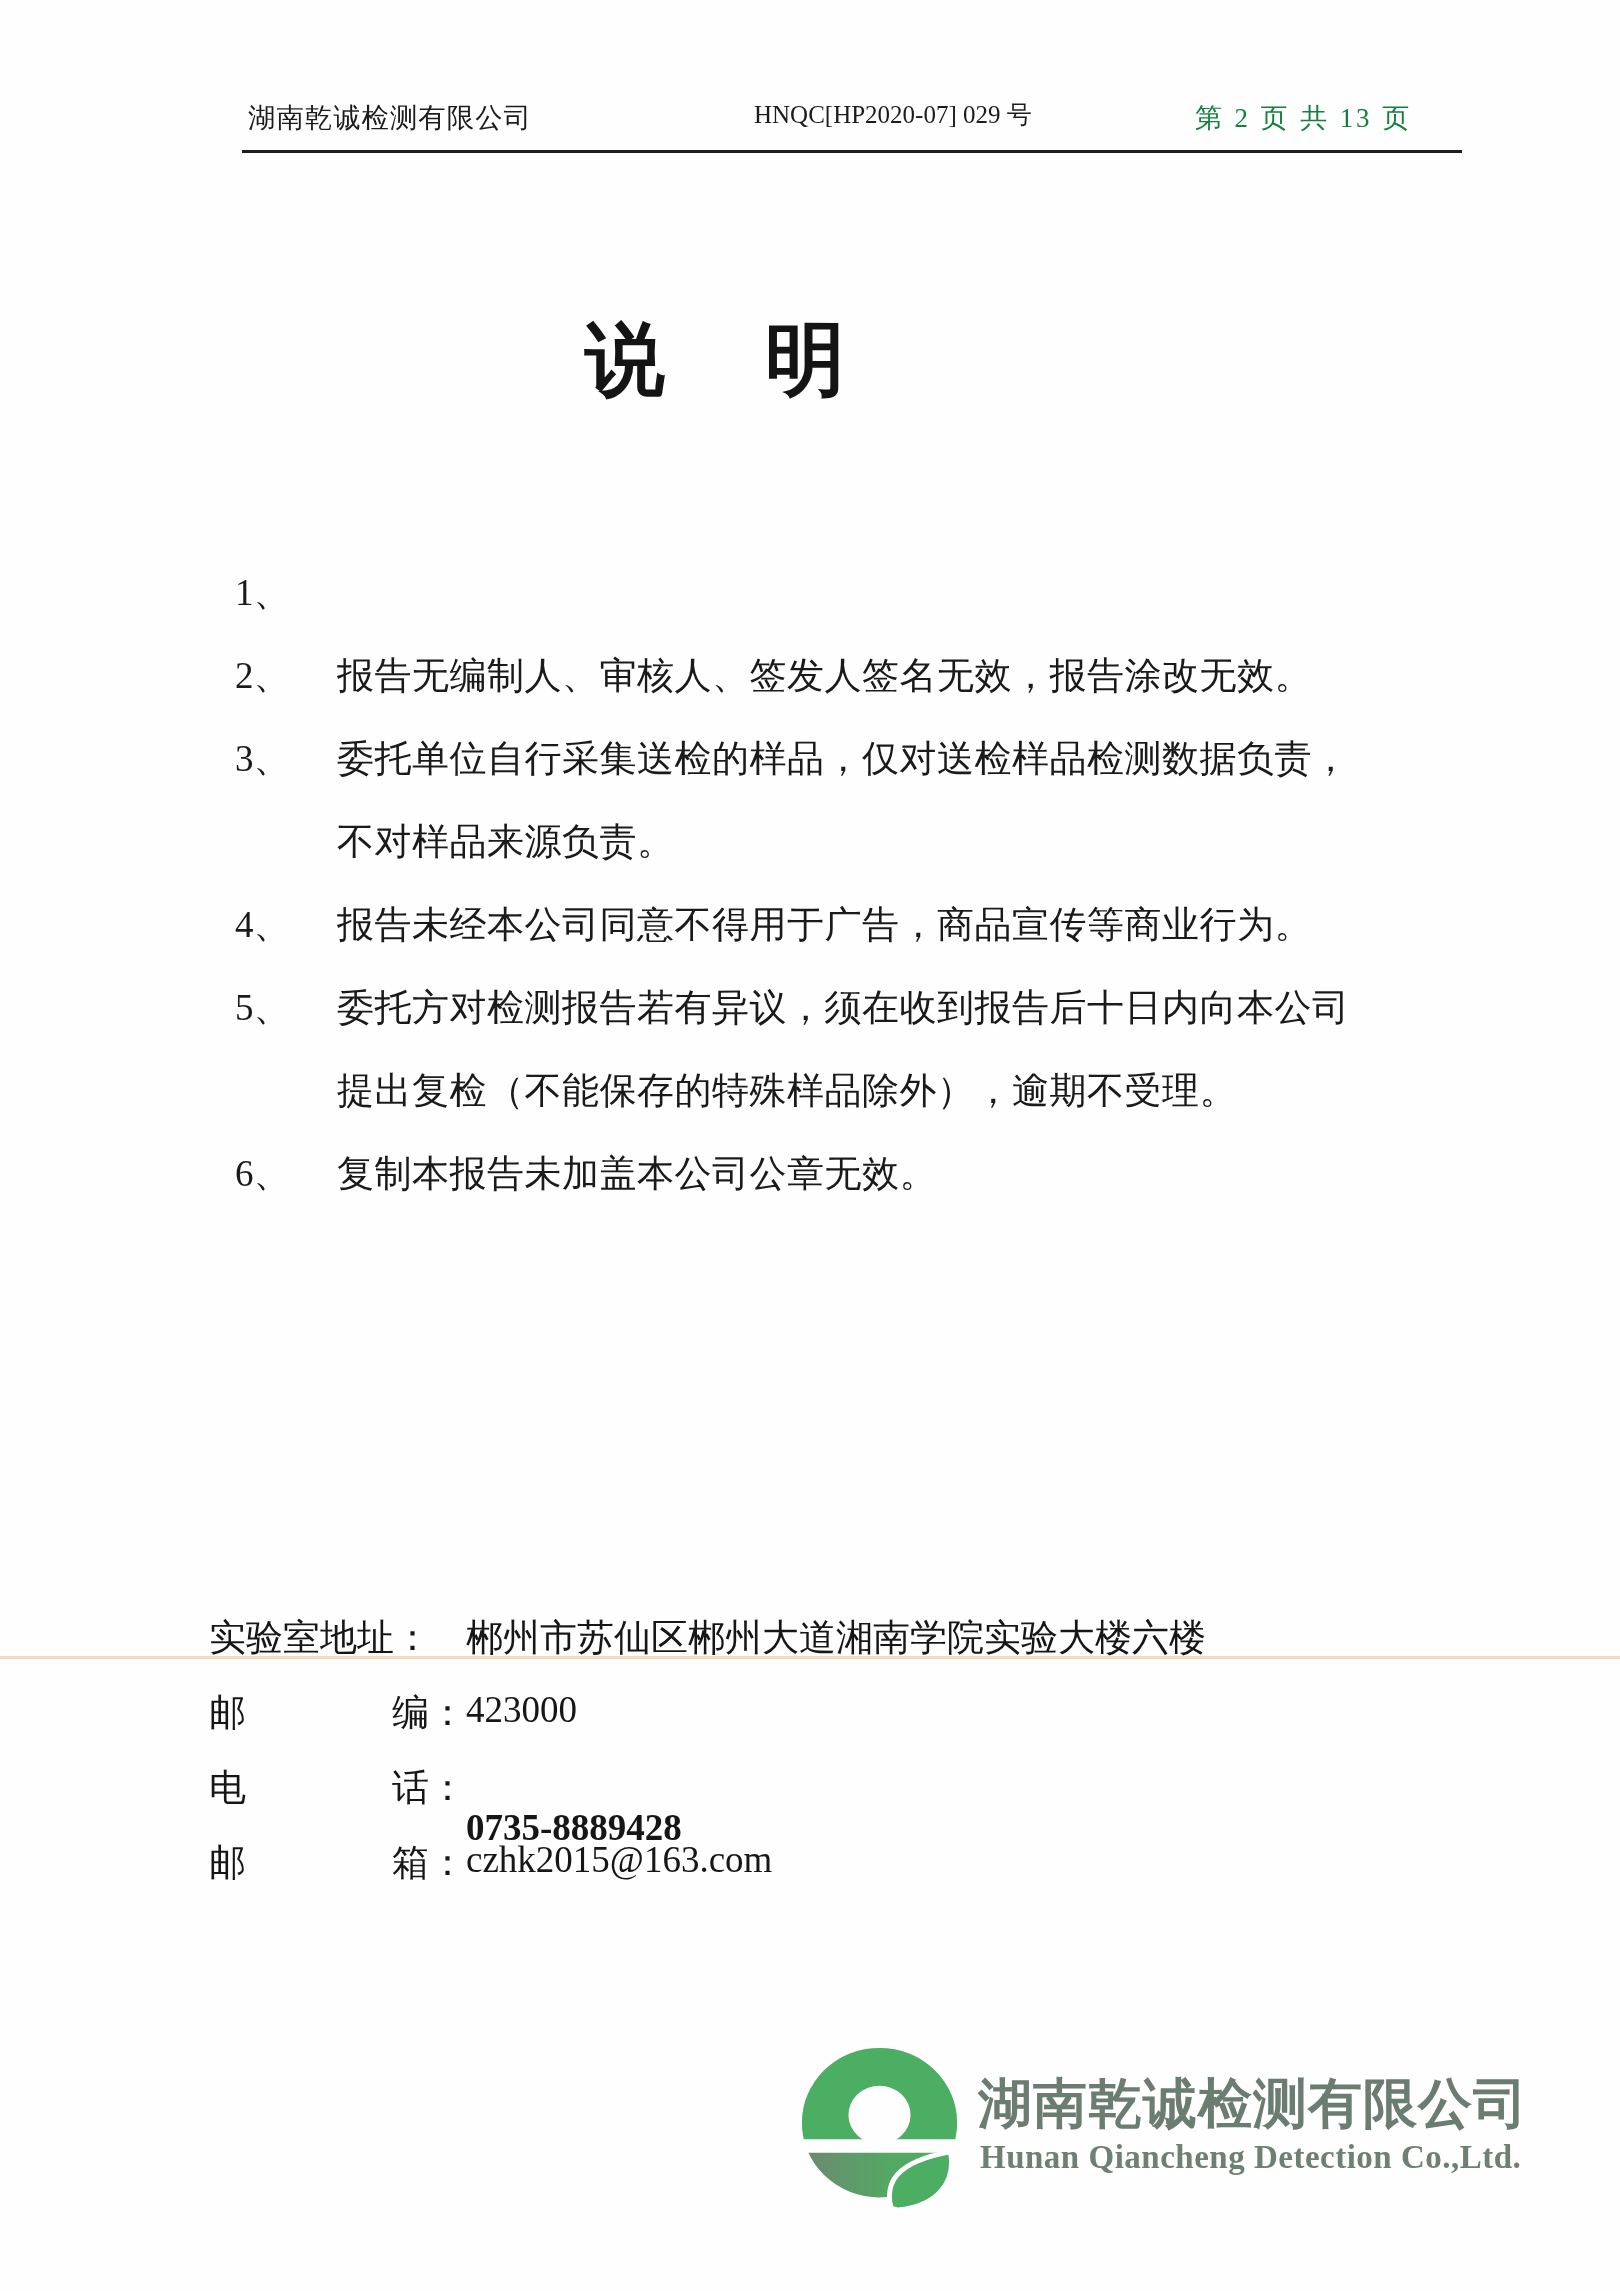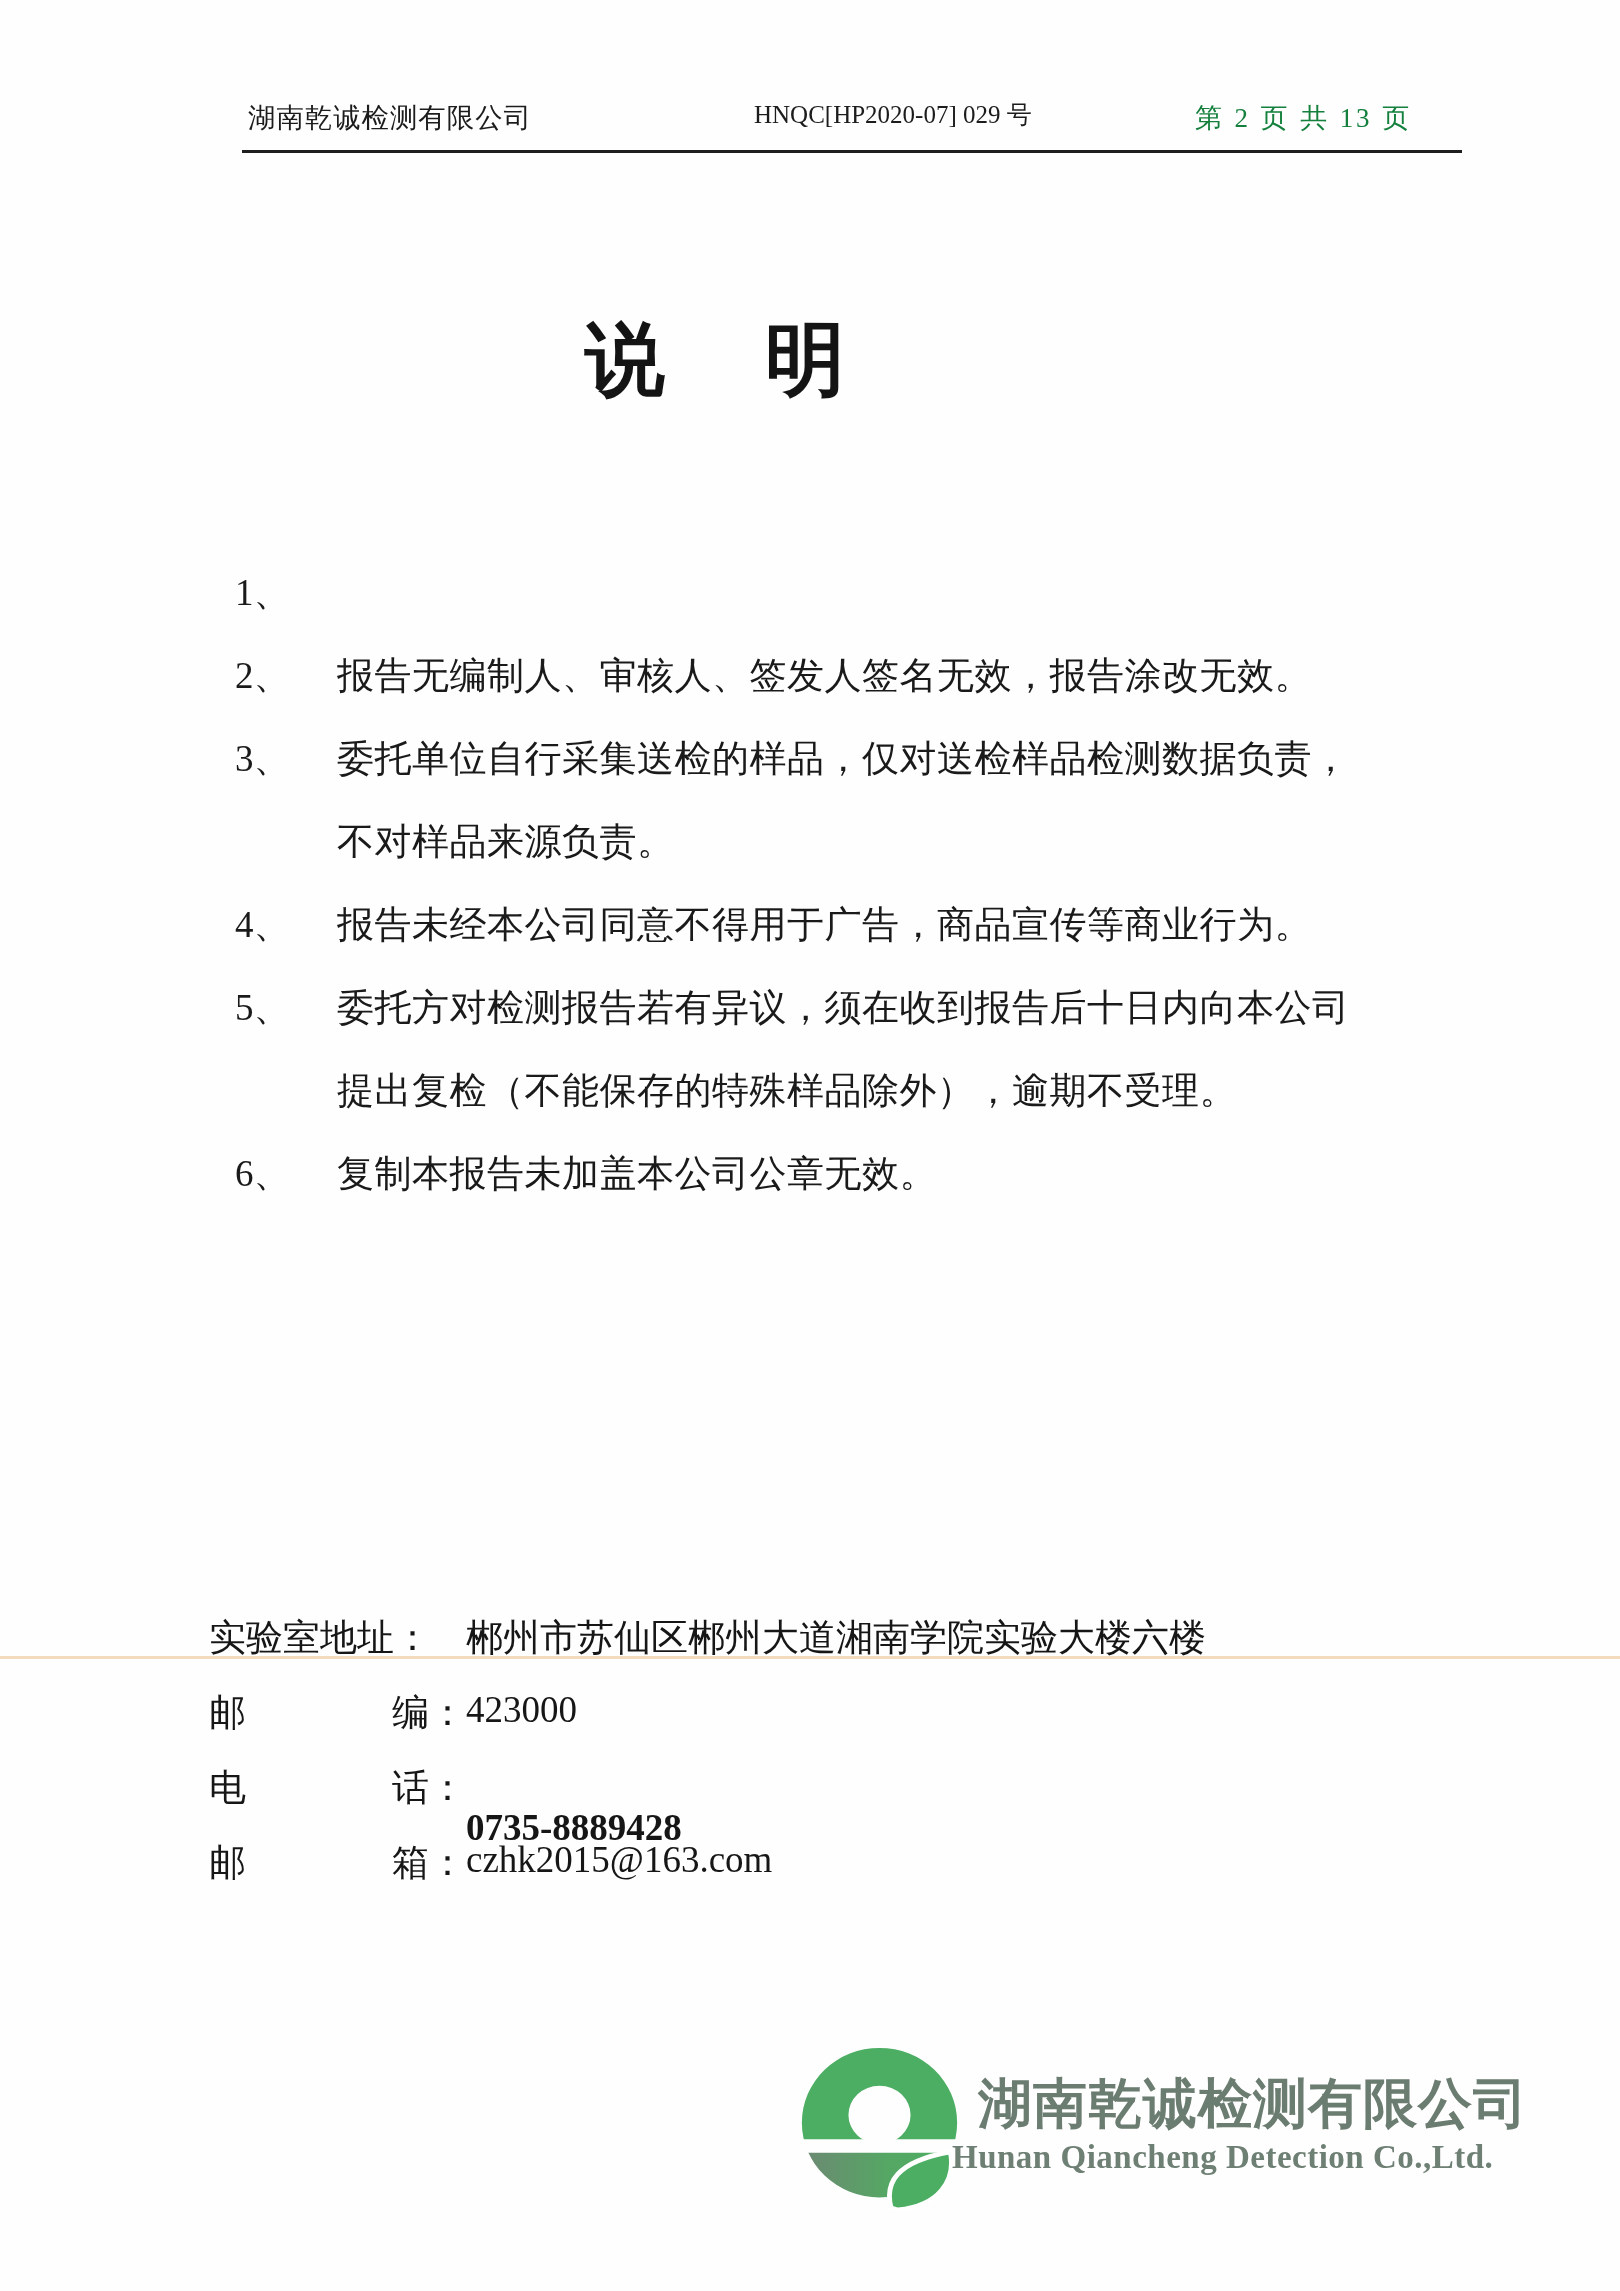--- a/index.html
+++ b/index.html
@@ -36,21 +36,21 @@
   .contact{position:absolute;left:209px;top:1613px;}
   .frow{display:flex;height:75px;align-items:flex-start;}
   .flabel{flex:0 0 257px;display:flex;justify-content:space-between;font-size:37px;color:#161616;}
   .flabel.single{justify-content:flex-start;}
   .fvalue{font-size:37px;color:#161616;white-space:nowrap;}
   .fvalue.bold{font-weight:700;margin-top:43px;}
 
   
   .logo-mark{position:absolute;left:797px;top:2045px;width:165px;height:165px;}
   .logo-zh{position:absolute;left:978px;top:2068px;font-size:54px;font-weight:700;color:#6b7c71;letter-spacing:1px;white-space:nowrap;}
-  .logo-en{position:absolute;left:952px;top:2139px;font-size:33px;font-weight:700;color:#6e7f74;letter-spacing:0.5px;white-space:nowrap;}
+  .logo-en{position:absolute;left:980px;top:2139px;font-size:33px;font-weight:700;color:#6e7f74;letter-spacing:0.5px;white-space:nowrap;}
 </style>
 </head>
 <body>
 
 <div class="page">
 
   <div class="hdr-company">湖南乾诚检测有限公司</div>
   <div class="hdr-doc">HNQC[HP2020-07] 029 号</div>
   <div class="hdr-page">第 2 页 共 13 页</div>
   <div class="hdr-rule"></div>

